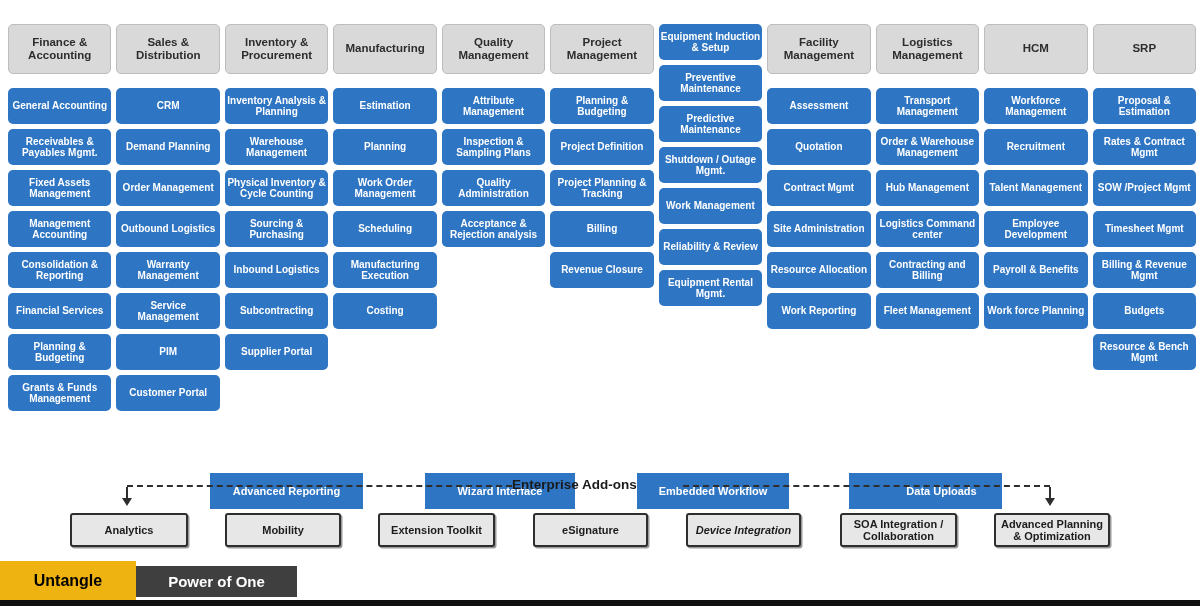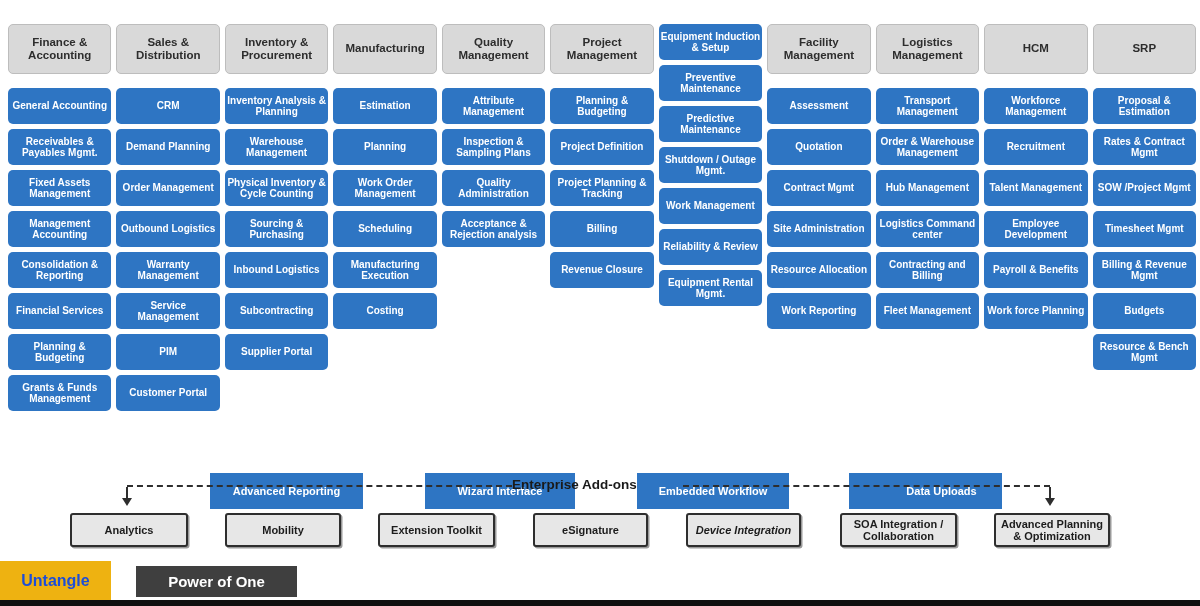--- a/index.html
+++ b/index.html
@@ -48,22 +48,22 @@
              color:#1c1c1c;line-height:1.1;box-sizing:border-box;padding:1px 2px;}
   .addon-box:nth-child(1){left:70px;width:118px;}
   .addon-box:nth-child(2){left:225px;width:116px;text-align:right;}
   .addon-box:nth-child(3){left:378px;width:117px;}
   .addon-box:nth-child(4){left:533px;width:115px;}
   .addon-box:nth-child(5){left:686px;width:115px;font-style:italic;}
   .addon-box:nth-child(6){left:840px;width:117px;}
   .addon-box:nth-child(7){left:994px;width:116px;}
 
   
-  .brand-yellow{position:absolute;left:0;top:561px;width:111px;height:40px;background:#eeb211;
-                color:#1d4ed8;font-size:16px;font-weight:700;display:flex;align-items:center;
+  .brand-yellow{position:absolute;left:0;top:561px;width:136px;height:40px;background:#eeb211;
+                color:#000000;font-size:16px;font-weight:700;display:flex;align-items:center;
                 justify-content:center;}
   .brand-dark{position:absolute;left:136px;top:566px;width:161px;height:31px;background:#3f3f3f;
               color:#ffffff;font-size:15px;font-weight:700;display:flex;align-items:center;
               justify-content:center;}
   .bottom-bar{position:absolute;left:0;top:600px;width:1200px;height:6px;background:#0f0f0f;}
 </style>
 </head>
 <body>
 
 <div class="canvas">

